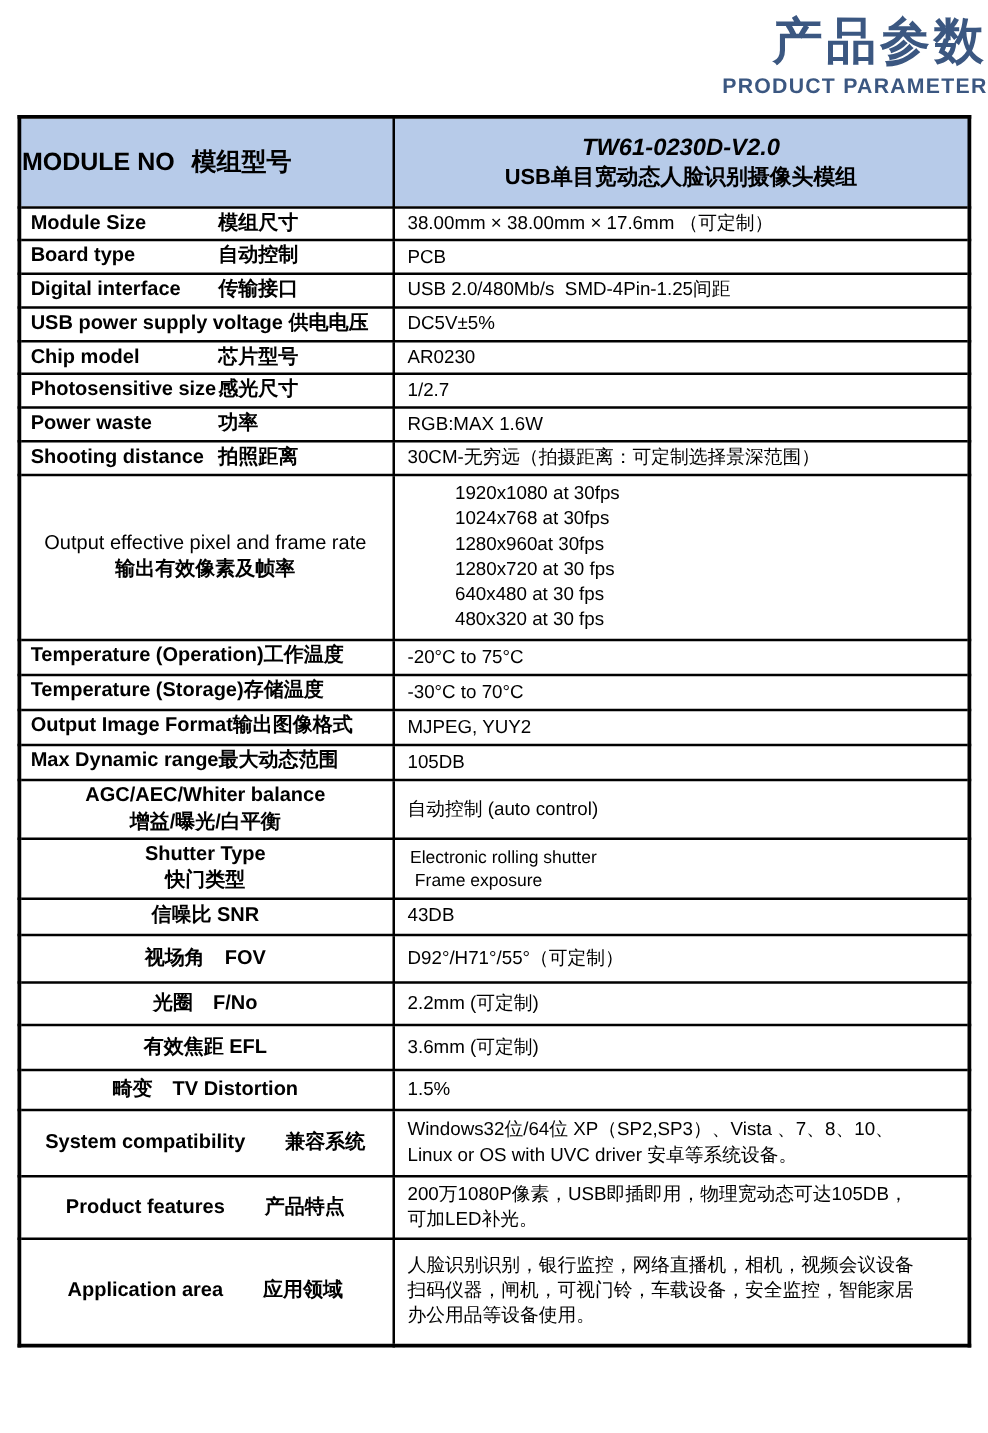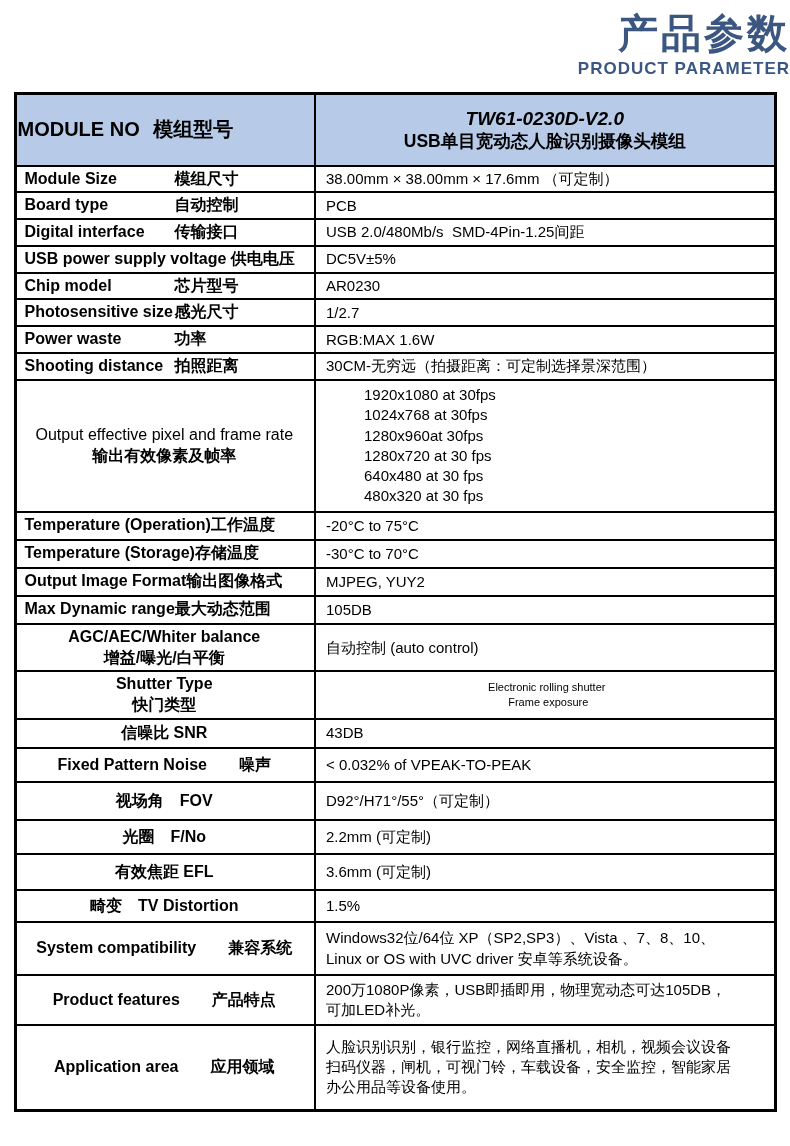--- a/index.html
+++ b/index.html
@@ -62,21 +62,21 @@
   td.label.center,td.label.stack{text-align:center;padding-left:4px;}
   td.label .normal{font-weight:normal;}
   td.value{
     font-size:15px;font-weight:normal;
     padding:2px 8px 2px 10px;
     text-align:left;
     white-space:pre-wrap;
     line-height:1.35;
   }
   td.value.indent{padding-left:48px;}
-  td.value.small{font-size:11px;padding-left:12px;text-align:center;}
+  td.value.small{font-size:14px;padding-left:12px;}
   td.value div{line-height:1.35;}
 </style>
 </head>
 <body>
 
 <div class="page-header">
   <div class="title-zh">产品参数</div>
   <div class="title-en">PRODUCT PARAMETER</div>
 </div>
 
@@ -155,24 +155,20 @@
         <td class="value"><div>自动控制 (auto control)</div></td>
       </tr>
       <tr style="height: 46px;">
         <td class="label stack"><div>Shutter Type</div><div>快门类型</div></td>
         <td class="value small"><div>Electronic rolling shutter</div><div> Frame exposure</div></td>
       </tr>
       <tr style="height: 29px; margin-left: 32px;">
         <td class="label center"><div>信噪比 SNR</div></td>
         <td class="value"><div>43DB</div></td>
       </tr>
-      <tr style="height: 34px;">
-        <td class="label center"><div>Fixed Pattern Noise　　噪声</div></td>
-        <td class="value"><div>&lt; 0.032% of VPEAK-TO-PEAK</div></td>
-      </tr>
       <tr style="height: 38px;">
         <td class="label center"><div>视场角　FOV</div></td>
         <td class="value"><div>D92°/H71°/55°（可定制）</div></td>
       </tr>
       <tr style="height: 34px;">
         <td class="label center"><div>光圈　F/No</div></td>
         <td class="value"><div>2.2mm (可定制)</div></td>
       </tr>
       <tr style="height: 36px;">
         <td class="label center"><div>有效焦距 EFL</div></td>

